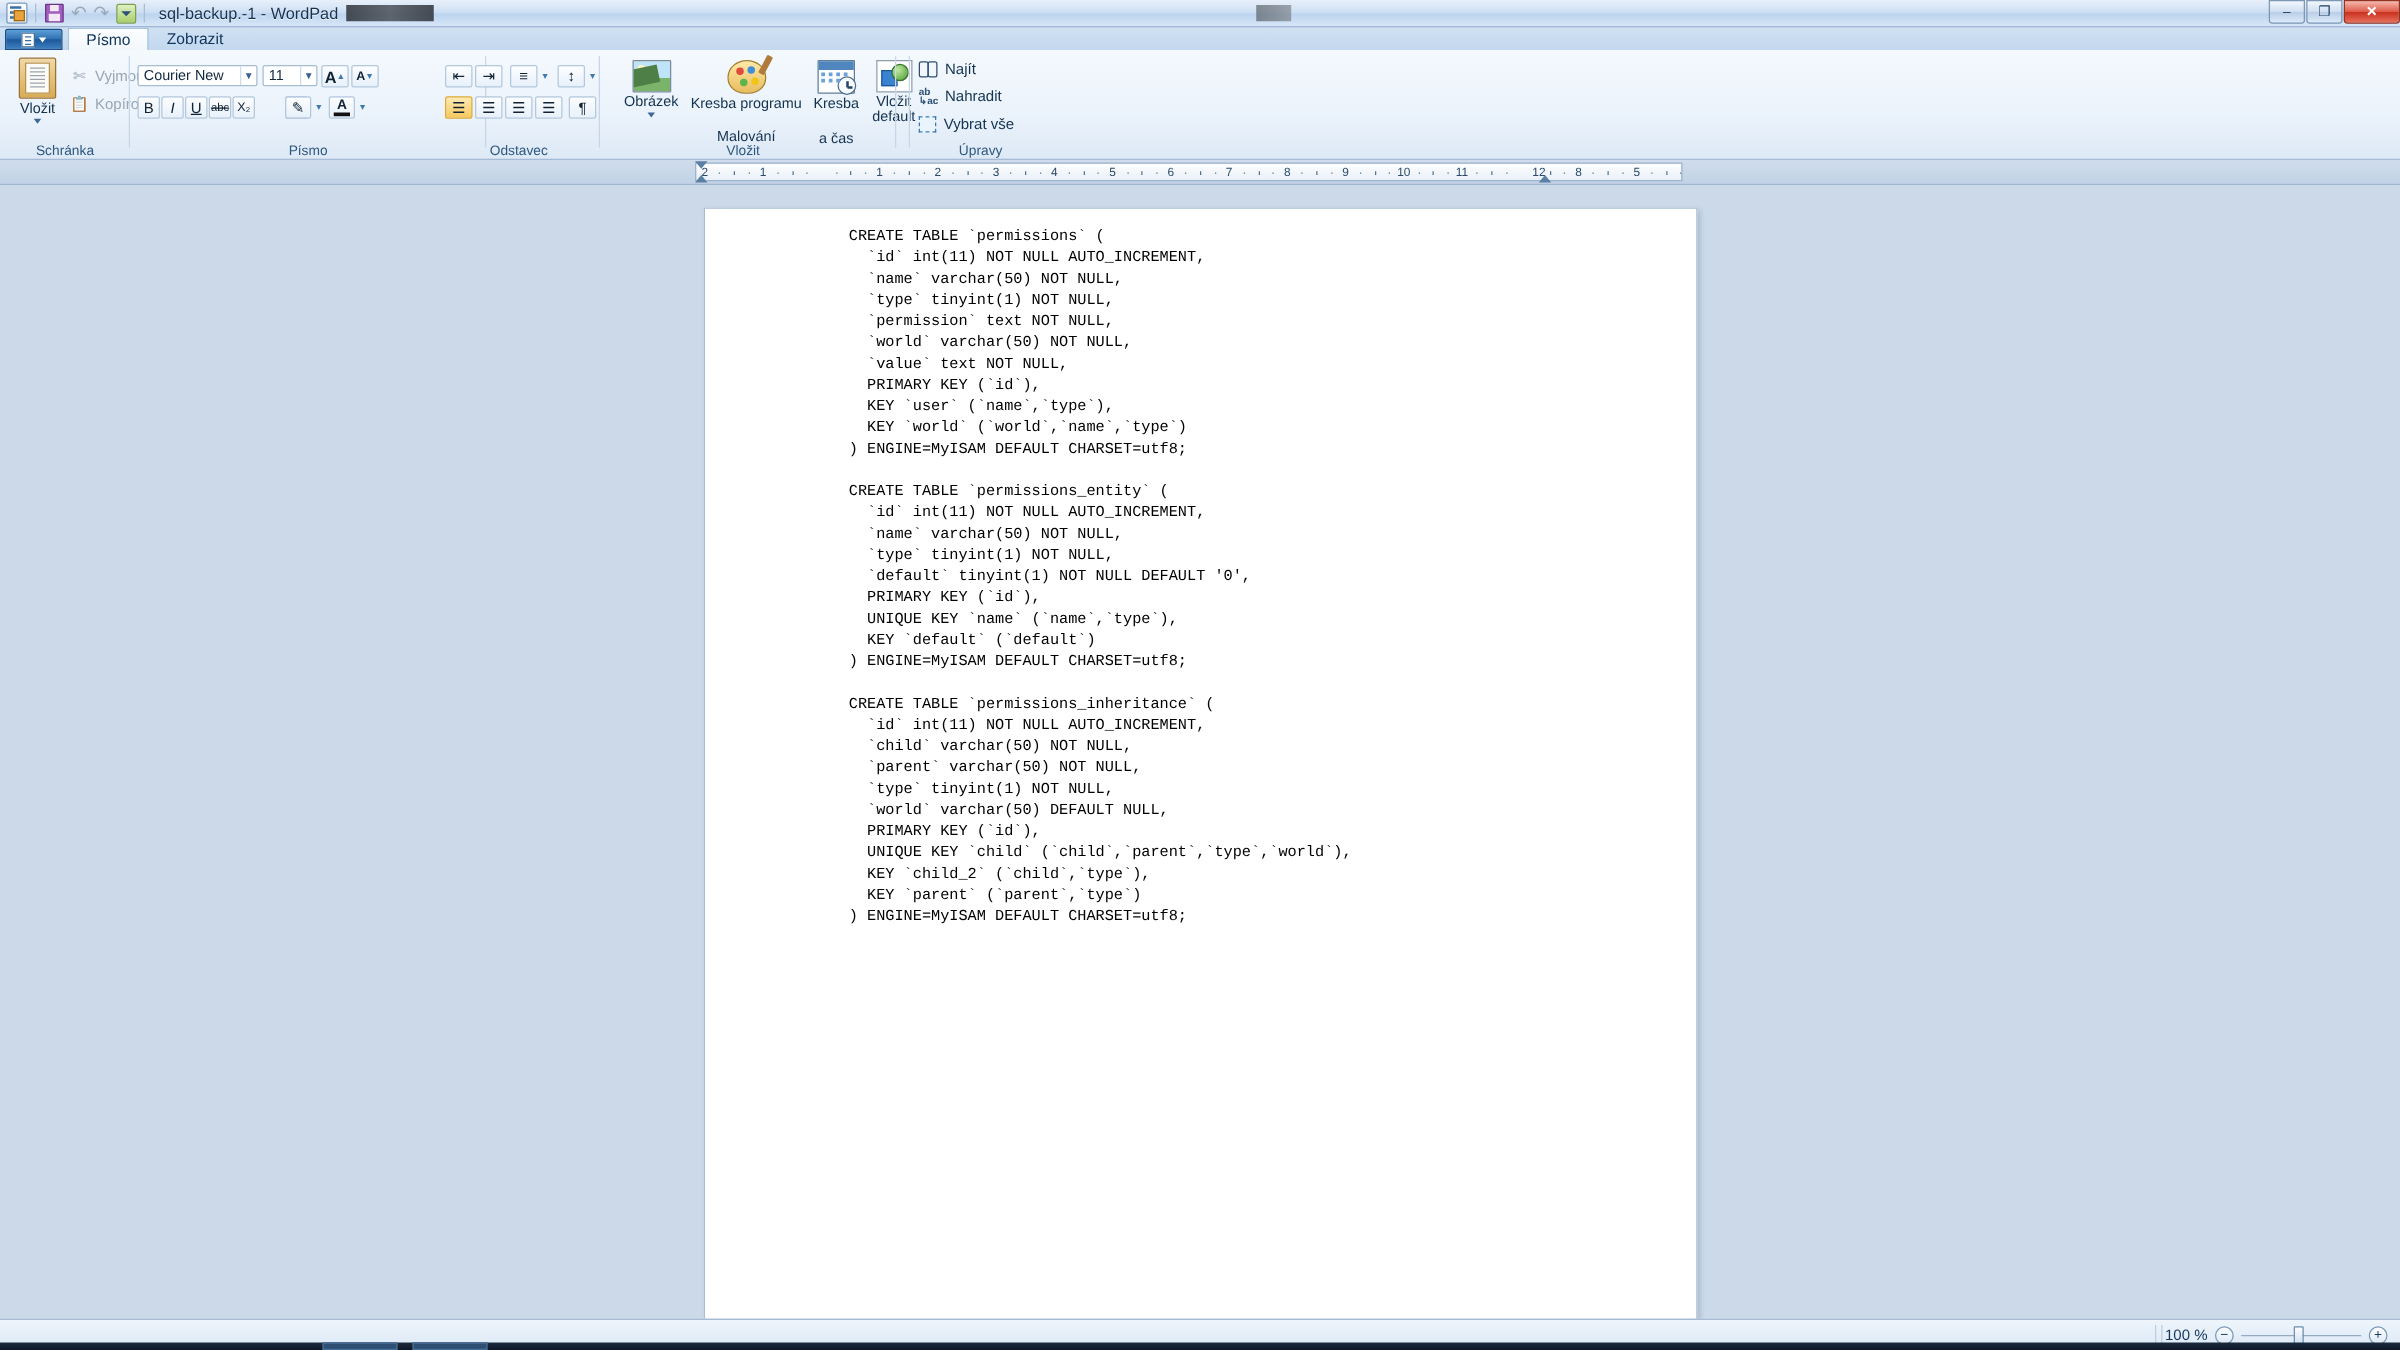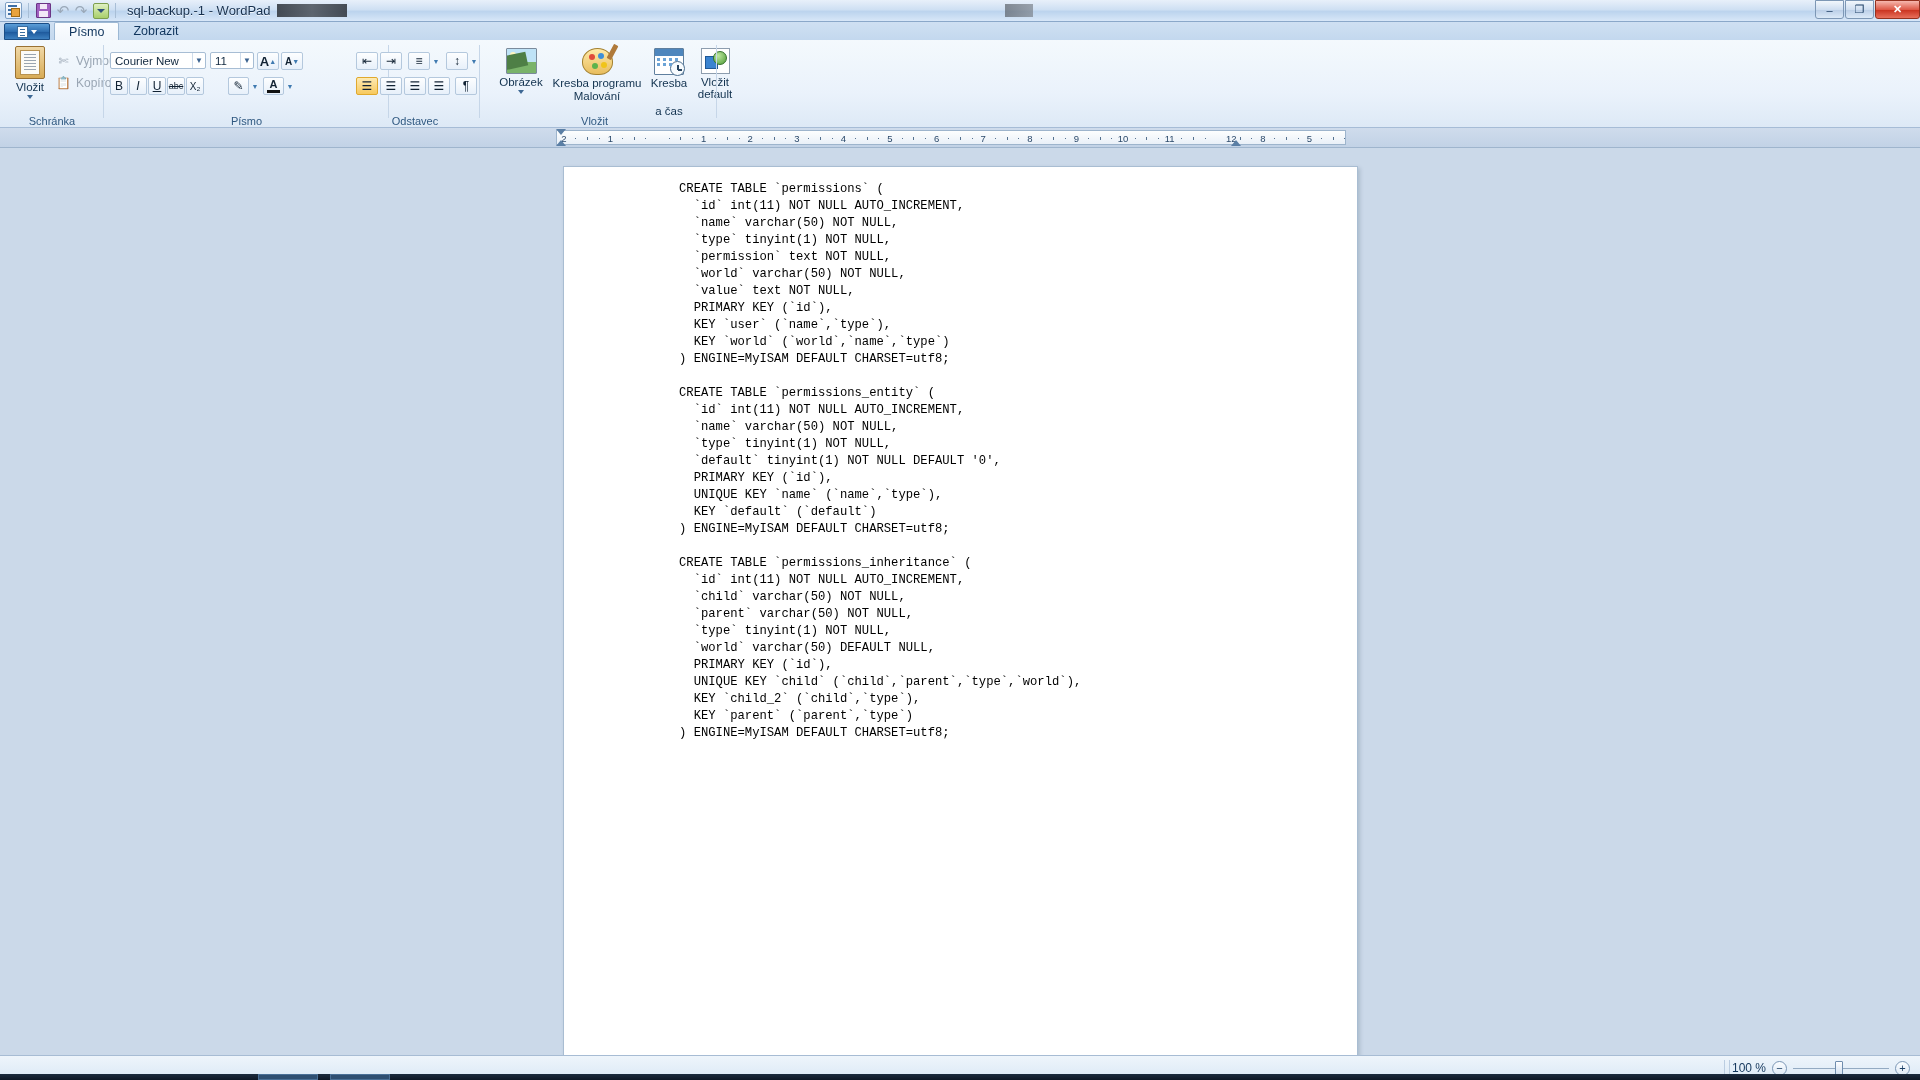--- a/index.html
+++ b/index.html
@@ -411,41 +411,57 @@
 
   <div class="grp" style="left:487px;width:240px;">
     <div class="bigbtn" style="position:absolute;left:8px;top:8px;width:52px;">
       <div class="ic-pic"></div>
       <div class="lbl">Obrázek</div>
       <div class="caret"></div>
     </div>
     <div class="bigbtn" style="position:absolute;left:62px;top:8px;width:96px;">
       <div class="ic-paint"></div>
       <div class="lbl">Kresba programu</div>
-      <div class="lbl" style="margin-top:1px">Malování</div>
+      <div class="lbl" style="margin-top:15px">Malování</div>
     </div>
     <div class="bigbtn" style="position:absolute;left:160px;top:8px;width:44px;">
       <div class="ic-cal">
           <div class="clockface"></div>
         </div>
       <div class="lbl">Kresba</div>
       <div class="lbl" style="margin-top:16px">a čas</div>
     </div>
     <div class="bigbtn" style="position:absolute;left:206px;top:8px;width:44px;">
       <div class="ic-obj">
           <div class="cube"></div>
           <div class="sph"></div>
         </div>
       <div class="lbl">Vložit</div>
       <div class="lbl" style="margin-top:0">default</div>
     </div>
     <div class="grp-label" style="left:0;width:215px;">Vložit</div>
     <div class="grp-sep" style="left:229px;"></div>
   </div>
 
+  <div class="grp" style="left:727px;width:115px;">
+    <div class="editrow" style="position:absolute;left:8px;top:6px;">
+      <span class="ic-find"></span>
+      <span>Najít</span>
+    </div>
+    <div class="editrow" style="position:absolute;left:8px;top:28px;">
+      <span class="ic-repl">ab<br>↳ac</span>
+      <span>Nahradit</span>
+    </div>
+    <div class="editrow" style="position:absolute;left:8px;top:50px;">
+      <span class="ic-sel"></span>
+      <span>Vybrat vše</span>
+    </div>
+    <div class="grp-label">Úpravy</div>
+    <div class="grp-sep" style="left:0;"></div>
+  </div>
 </div>
 
 <div class="rulerwrap">
   <div class="ruler" id="ruler">
       <span class="rmark" style="left: 6.8px;">2</span>
       <span class="rtick" style="left: 30.1px;"></span>
       <span class="rdot" style="left: 18.45px;"></span>
       <span class="rdot" style="left: 41.75px;"></span>
       <span class="rmark" style="left: 53.4px;">1</span>
       <span class="rtick" style="left: 76.7px;"></span>

